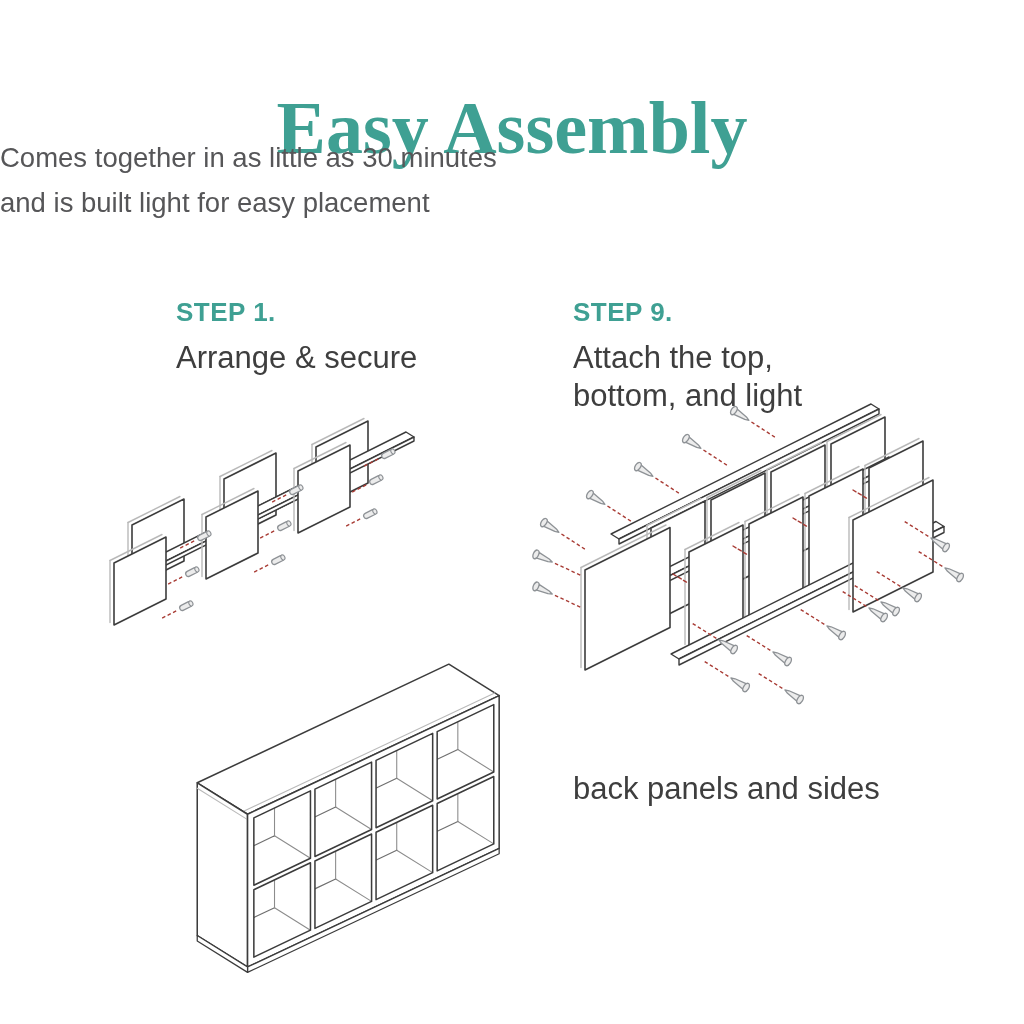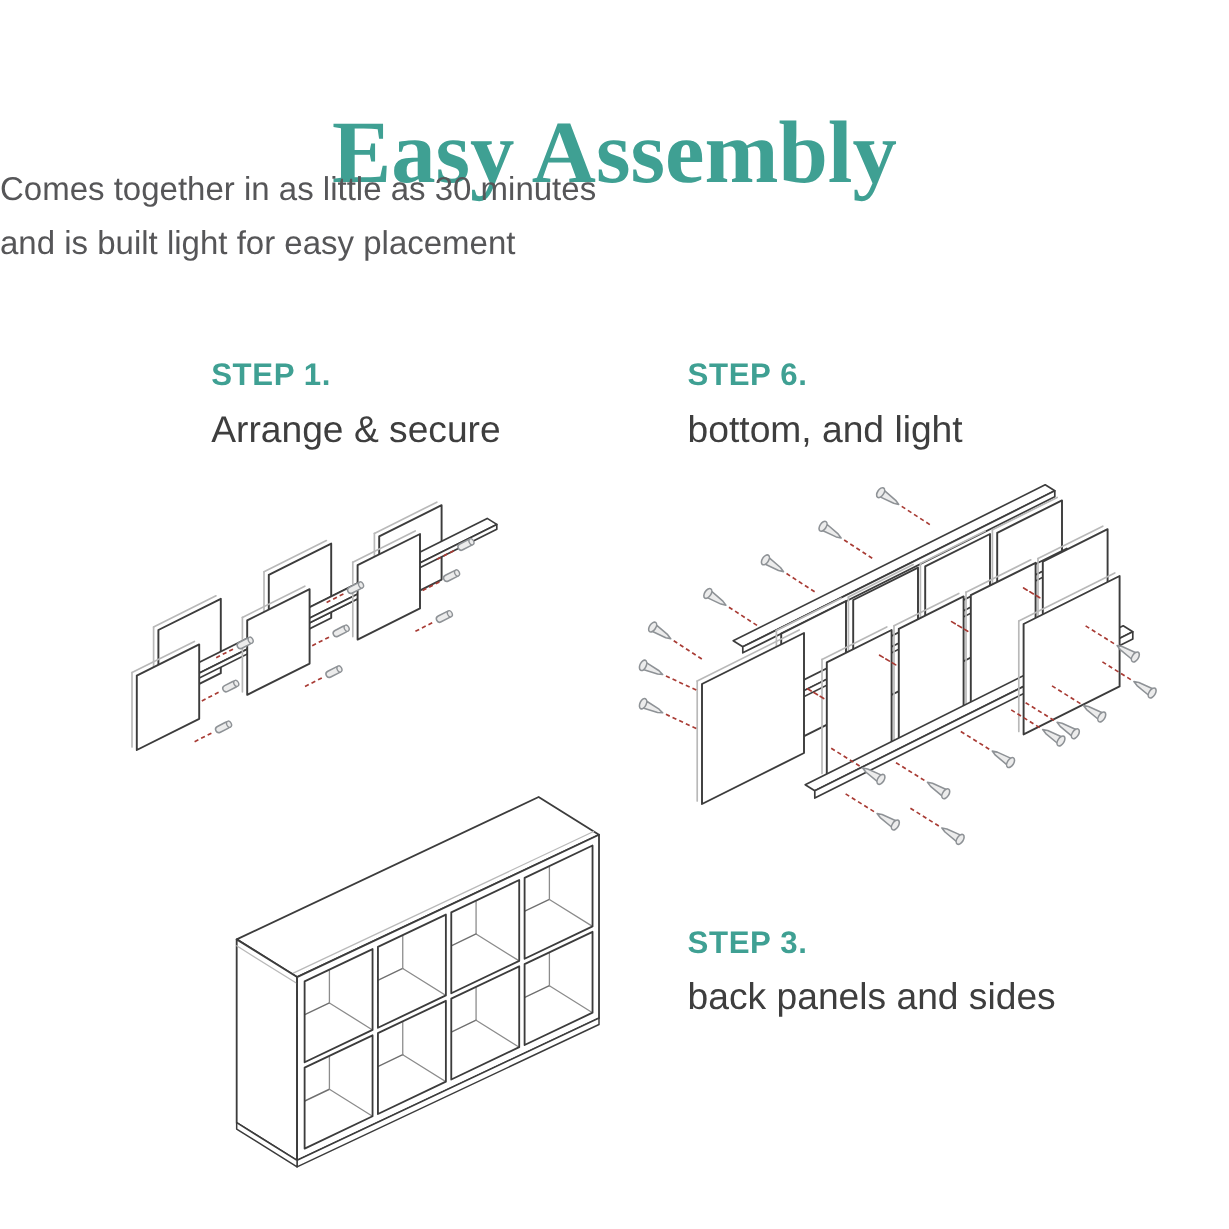--- a/index.html
+++ b/index.html
@@ -37,28 +37,28 @@
   </div>
 
   <div class="step-block" id="step1-text">
     <div class="step-label">STEP 1.</div>
     <div class="step-desc">
       <div>Arrange &amp; secure</div>
     </div>
   </div>
 
   <div class="step-block" id="step2-text">
-    <div class="step-label">STEP 6.</div>
+    <div class="step-label">STEP 9.</div>
     <div class="step-desc">
+      <div>Attach the top,</div>
       <div>bottom, and light</div>
     </div>
   </div>
 
   <div class="step-block" id="step3-text">
-    <div class="step-label">STEP 3.</div>
     <div class="step-desc">
       <div>back panels and sides</div>
     </div>
   </div>
 
   <svg id="svg-step1" width="332" height="272" viewBox="0 0 332 272">
       <g>
         <line x1="30" y1="109.5" x2="82" y2="83.5" stroke="#b9b9b9" stroke-width="1.4" stroke-linecap="round"></line>
         <line x1="30" y1="109.5" x2="30" y2="171.5" stroke="#b9b9b9" stroke-width="1.4" stroke-linecap="round"></line>
         <path d="M 34 112 L 86 86 L 86 148 L 34 174 Z" fill="#fff" stroke="#3c3c3c" stroke-width="1.6" stroke-linejoin="round"></path>

